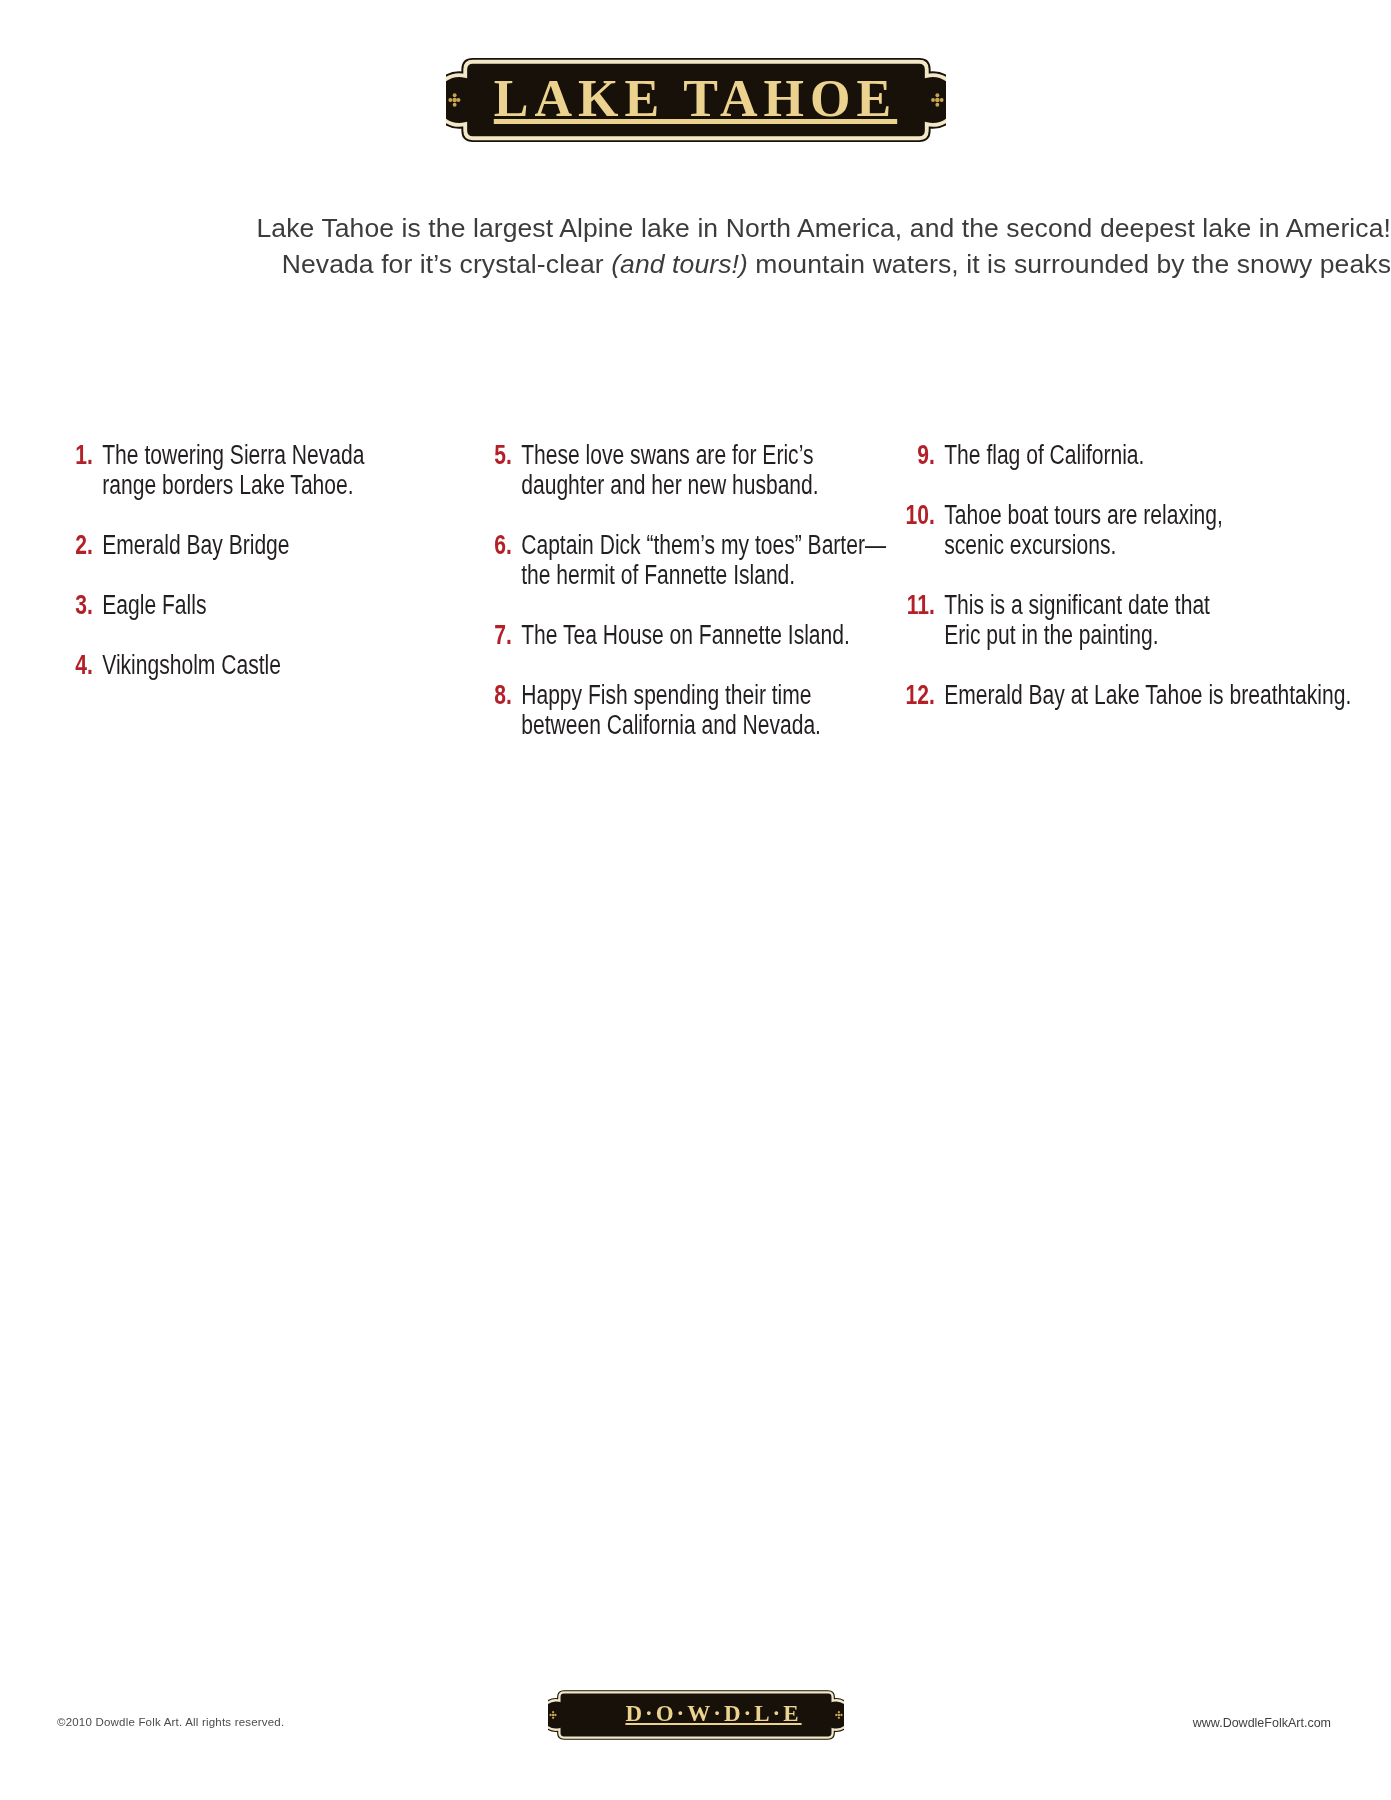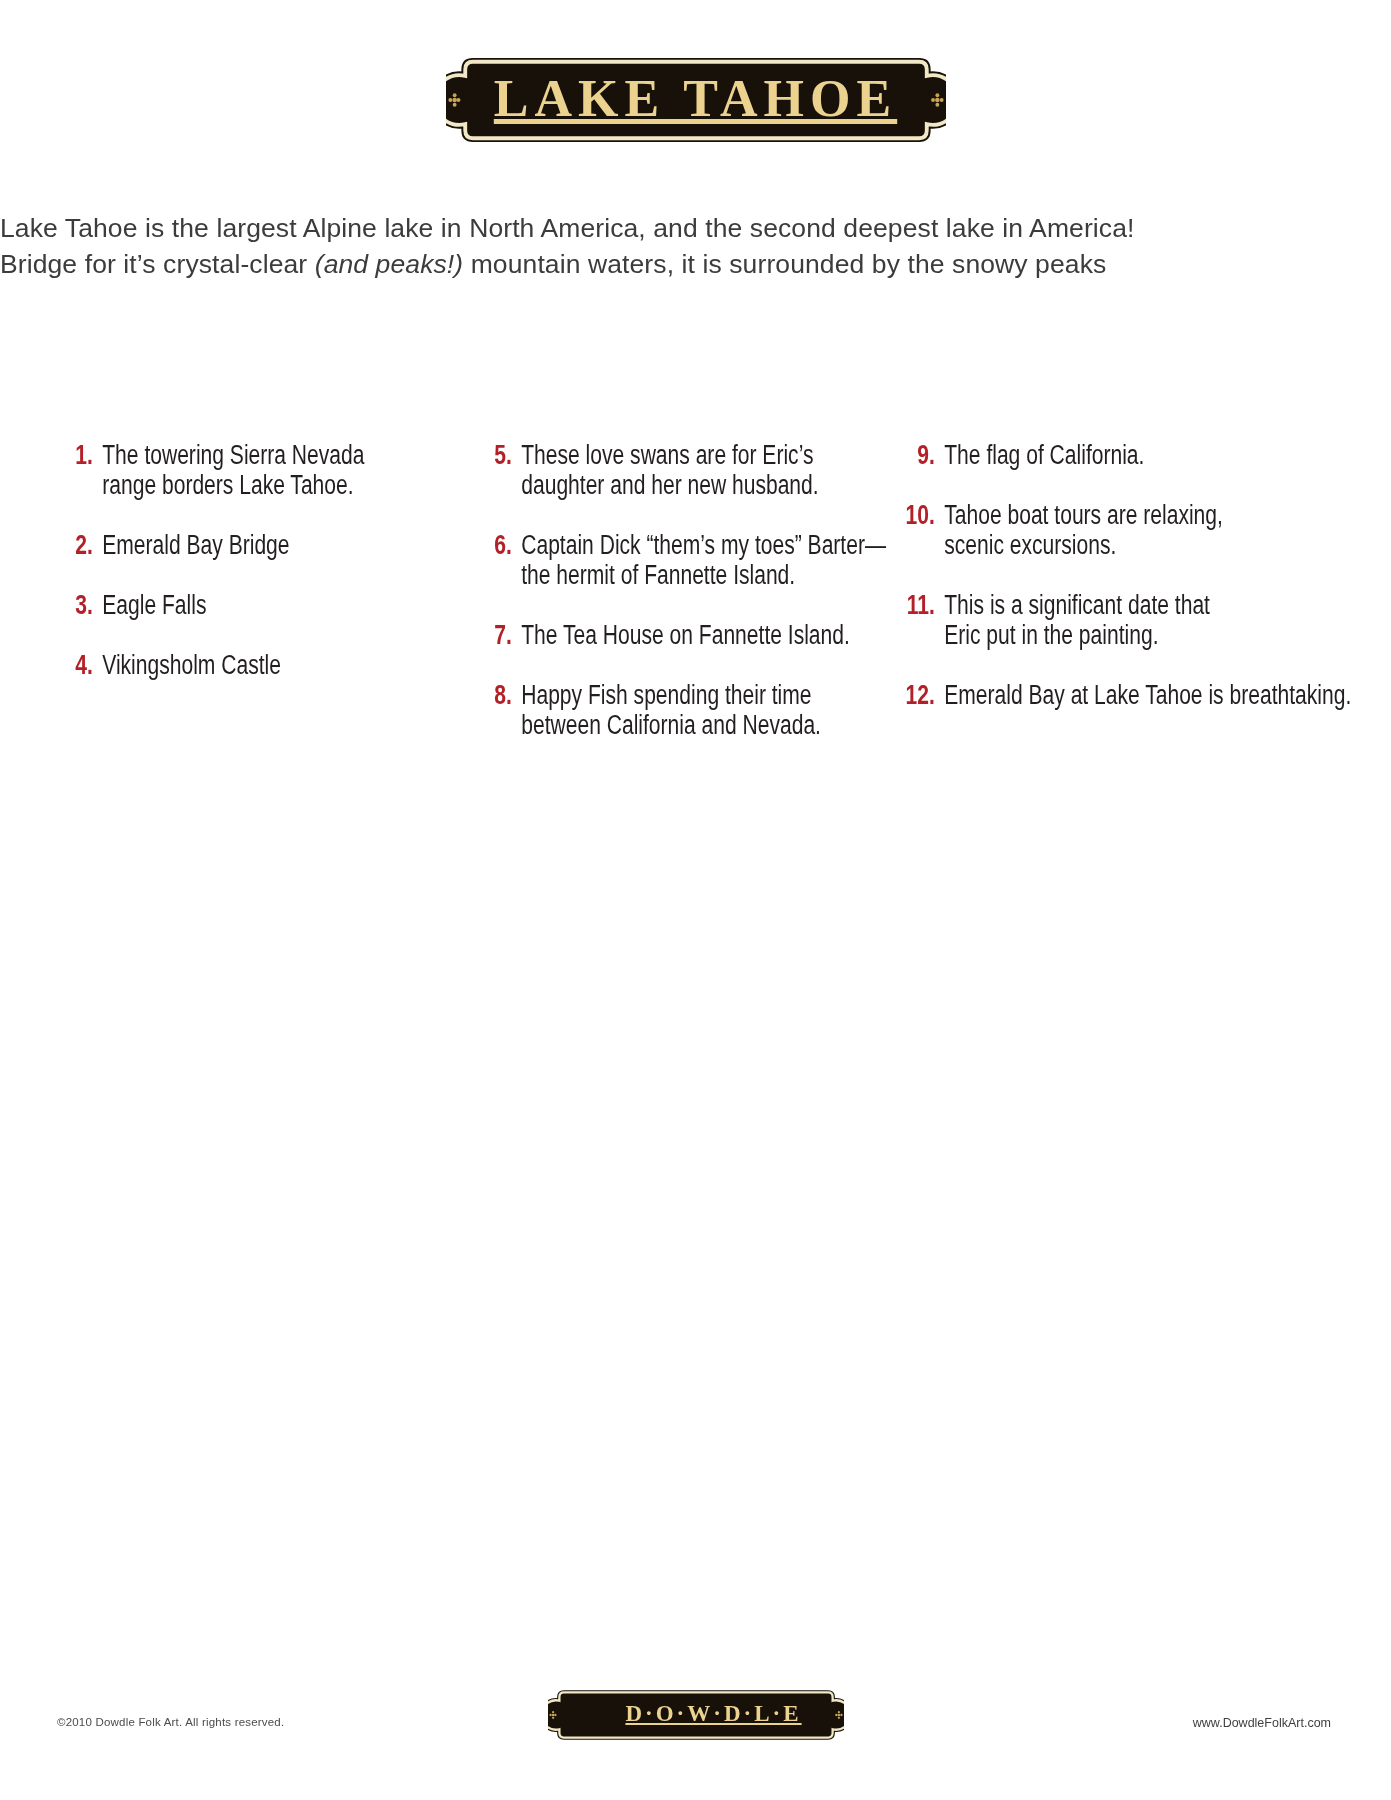--- a/index.html
+++ b/index.html
@@ -20,21 +20,21 @@
     white-space:nowrap; z-index:2;text-decoration:underline;
   }
   .title-plaque { left:50%; top:56px; width:500px; height:88px; margin-left:-250px; }
   .title-plaque .plaque-label { font-size:52px; letter-spacing:6px; padding-bottom:4px; }
   .dowdle-plaque { left:50%; top:1689px; width:296px; height:52px; margin-left:-148px; }
   .dowdle-plaque .plaque-label { font-size:23px; letter-spacing:3px; padding-bottom:2px;padding-left:36px; }
 
   
   .intro {
     position:absolute; top:210px; left:0; width:100%;
-    text-align:left; font-size:26.5px; line-height:36px;
+    text-align:right; font-size:26.5px; line-height:36px;
     color:#3c3c3c; letter-spacing:0.1px;
   }
   .intro .it { font-style:italic; }
 
   
   .col {
     position:absolute; top:440px;
     transform:scaleX(0.78); transform-origin:top left;
     font-size:27px; line-height:30px; color:#231f20; font-weight:400;
     white-space:nowrap;
@@ -80,21 +80,21 @@
           <circle cx="511" cy="51" r="2"></circle>
           <circle cx="506.5" cy="46" r="2"></circle>
           <circle cx="515.5" cy="46" r="2"></circle>
       </g>
     </svg>
     <div class="plaque-label">LAKE TAHOE</div>
   </div>
 
   <div class="intro">
     <div class="intro-line">Lake Tahoe is the largest Alpine lake in North America, and the second deepest lake in America!</div>
-    <div class="intro-line"><span>Bridge for it’s crystal-clear </span><span class="it">(and peaks!)</span><span> mountain waters, it is surrounded by the snowy peaks</span></div>
+    <div class="intro-line"><span>Nevada for it’s crystal-clear </span><span class="it">(and tours!)</span><span> mountain waters, it is surrounded by the snowy peaks</span></div>
   </div>
 
   <div class="col col-1">
     <div class="item">
       <div class="num">1.</div>
       <div class="txt">
         <div>The towering Sierra Nevada</div>
         <div>range borders Lake Tahoe.</div>
       </div>
     </div>

